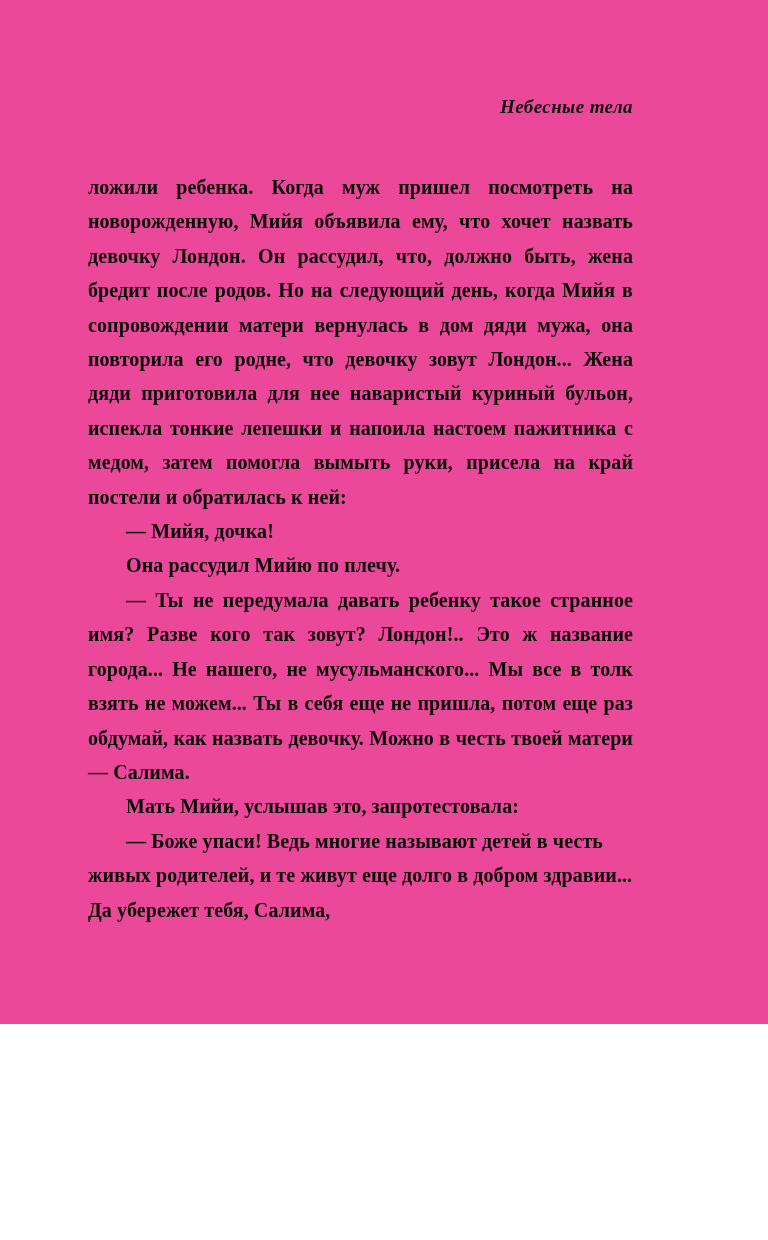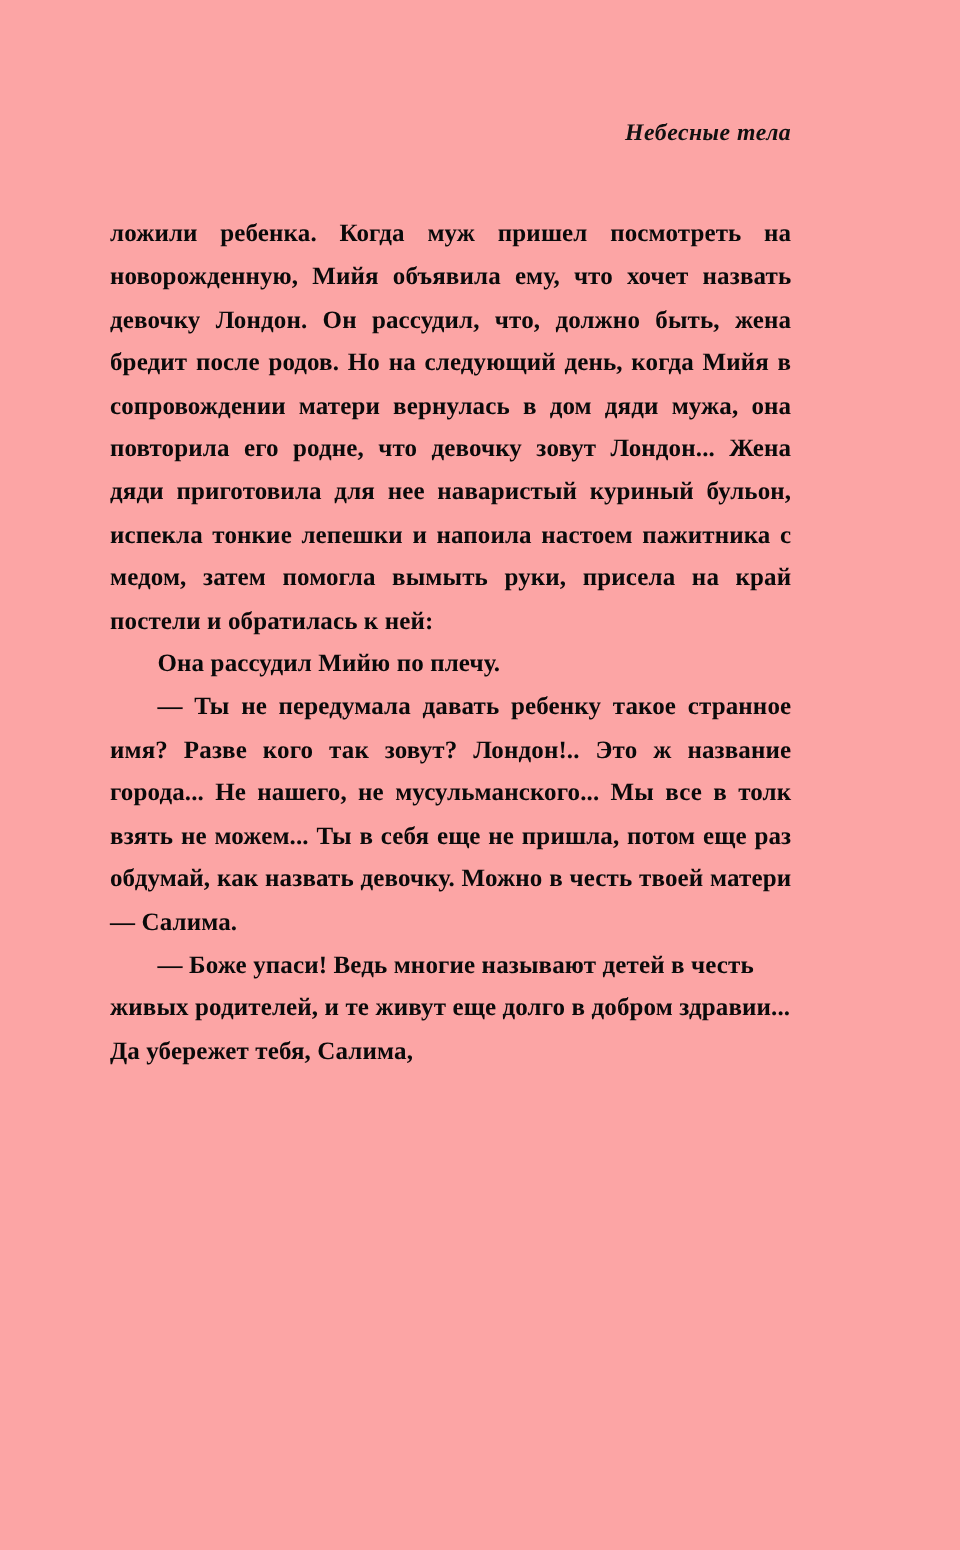--- a/index.html
+++ b/index.html
@@ -10,23 +10,23 @@
   body {
     width: 768px;
     height: 1240px;
     font-family: "Liberation Serif", "DejaVu Serif", serif;
     color: #000000;
     -webkit-font-smoothing: antialiased;
   }
   .page {
     position: relative;
     width: 768px;
-    height: 1240px;
+    height: 1024px;
     box-sizing: border-box;
-    background: #fca5a5;
+    background: #ec4899;
     overflow: hidden;
   }
   .content {
     position: absolute;
     left: 88px;
     top: 96px;
     width: 545px;
   }
   .running-head {
     text-align: right;
@@ -71,18 +71,20 @@
   }
 </style>
 </head>
 <body>
 
 <div class="page">
   <div class="content">
     <div class="running-head">Небесные тела</div>
     <div class="body-text">
       <p class="cont">ложили ребенка. Когда муж пришел посмотреть на новорожденную, Мийя объявила ему, что хочет назвать девочку Лондон. Он рассудил, что, должно быть, жена бредит после родов. Но на следующий день, когда Мийя в сопровождении матери вернулась в дом дяди мужа, она повторила его родне, что девочку зовут Лондон... Жена дяди приготовила для нее наваристый куриный бульон, испекла тонкие лепешки и напоила настоем пажитника с медом, затем помогла вымыть руки, присела на край постели и обратилась к ней:</p>
+      <p class="indent">— Мийя, дочка!</p>
       <p class="indent">Она рассудил Мийю по плечу.</p>
       <p class="indent">— Ты не передумала давать ребенку такое странное имя? Разве кого так зовут? Лондон!.. Это ж название города... Не нашего, не мусульманского... Мы все в толк взять не можем... Ты в себя еще не пришла, потом еще раз обдумай, как назвать девочку. Можно в честь твоей матери — Салима.</p>
+      <p class="indent">Мать Мийи, услышав это, запротестовала:</p>
       <p class="indent">— Боже упаси! Ведь многие называют детей в честь живых родителей, и те живут еще долго в добром здравии... Да убережет тебя, Салима,</p>
     </div>
   </div>
 </div>
 
 </body></html>

